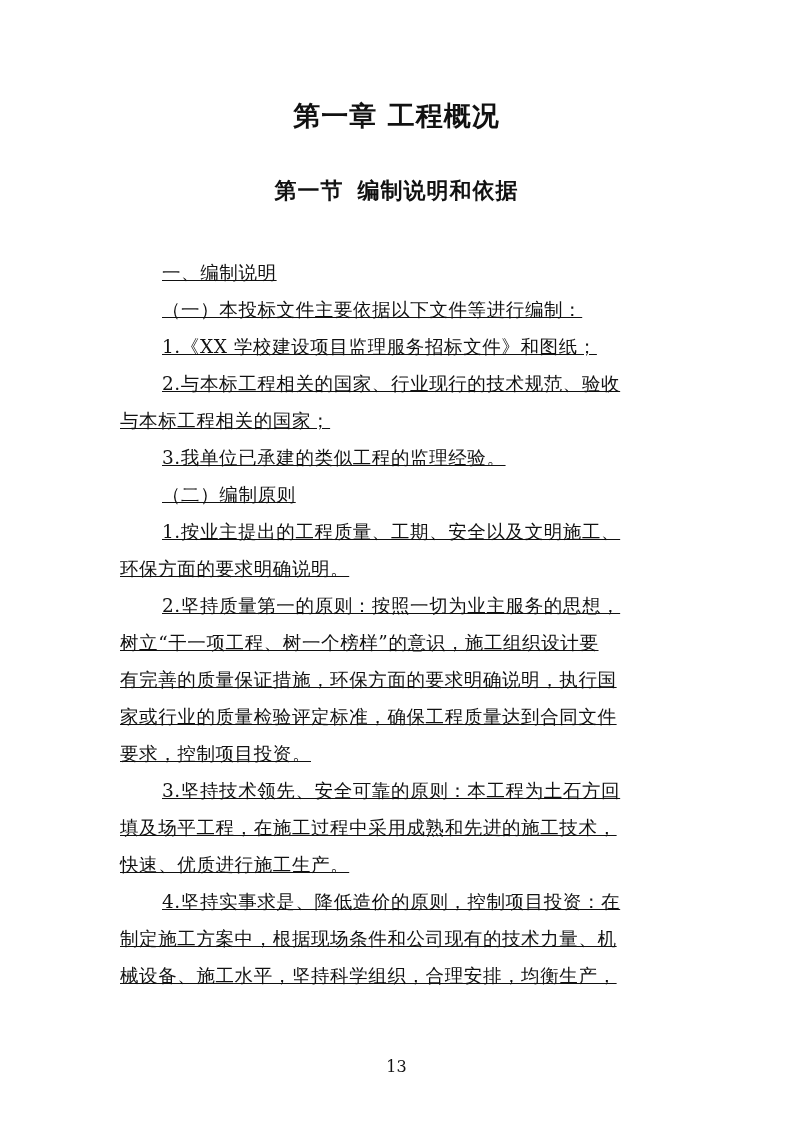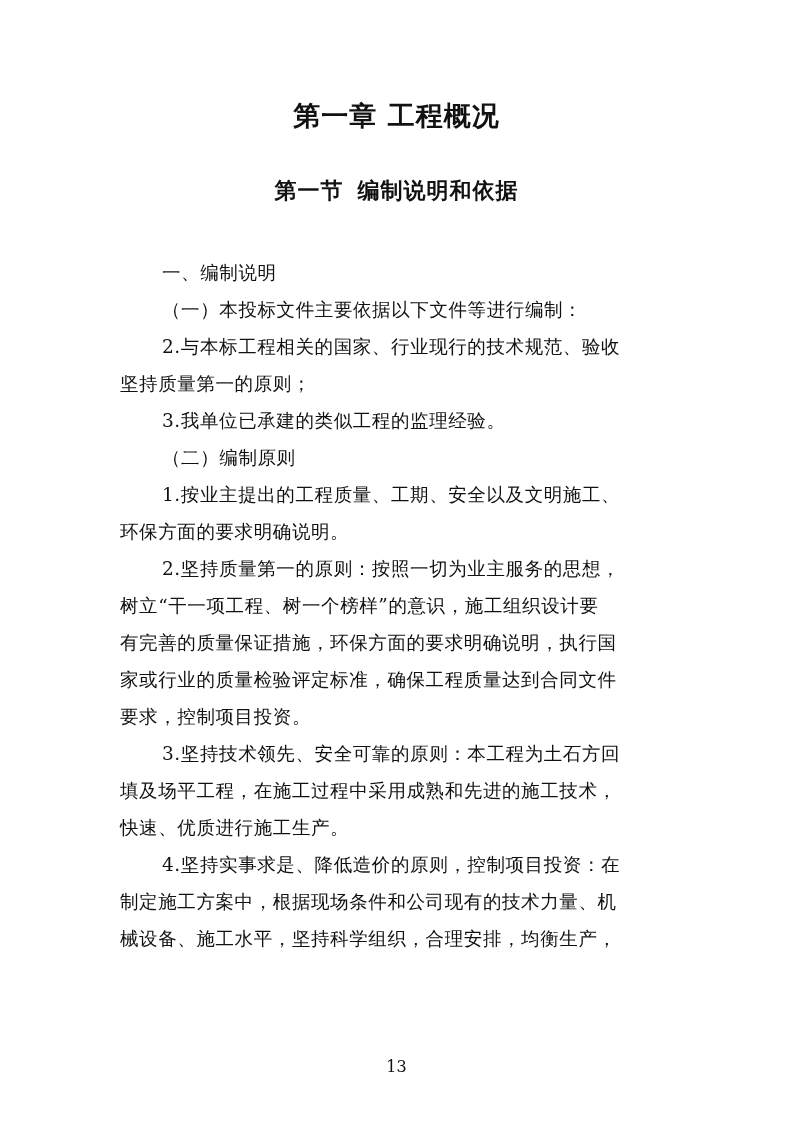--- a/index.html
+++ b/index.html
@@ -3,37 +3,38 @@
 <meta charset="utf-8">
 <style>
   html, body { margin: 0; padding: 0; background: #ffffff; }
   body { width: 793px; height: 1122px; position: relative; overflow: hidden;
          font-family: "DejaVu Serif", "Liberation Serif", serif; color: #111; }
   .page { position: absolute; left: 0; top: 0; width: 793px; height: 1122px; }
   .chapter-title { position: absolute; left: 0; width: 793px; top: 98px; text-align: center;
          font-family: "DejaVu Sans", sans-serif; font-weight: bold; font-size: 27px; letter-spacing: 1px; }
   .section-title { position: absolute; left: 0; width: 793px; top: 176px; text-align: center;
          font-family: Liberation Mono, monospace; font-weight: bold; font-size: 22px; letter-spacing: 1px; }
-  .body { position: absolute; left: 120px; width: 553px; top: 254px; }
+  .body { position: absolute; left: 120px; width: 553px; top: 254px; text-decoration: underline; }
   .line { height: 37px; line-height: 37px; font-size: 18.5px; white-space: nowrap; letter-spacing: 0.6px; }
   .ind { padding-left: 42px; }
   .page-number { position: absolute; left: 0; width: 793px; top: 1033px; text-align: center; font-size: 16px; margin-top: 24px; }
 </style>
 </head>
 <body>
 
 <div class="page">
   <div class="chapter-title">第一章  工程概况</div>
   <div class="section-title">第一节  编制说明和依据</div>
 
   <div class="body">
     <div class="line ind">一、编制说明</div>
     <div class="line ind">（一）本投标文件主要依据以下文件等进行编制：</div>
+    <div class="line ind">1.《XX 学校建设项目监理服务招标文件》和图纸；</div>
     <div class="line ind">2.与本标工程相关的国家、行业现行的技术规范、验收</div>
-    <div class="line">坚持质量第一的原则；</div>
+    <div class="line">与本标工程相关的国家；</div>
     <div class="line ind">3.我单位已承建的类似工程的监理经验。</div>
     <div class="line ind">（二）编制原则</div>
     <div class="line ind">1.按业主提出的工程质量、工期、安全以及文明施工、</div>
     <div class="line">环保方面的要求明确说明。</div>
     <div class="line ind">2.坚持质量第一的原则：按照一切为业主服务的思想，</div>
     <div class="line">树立“干一项工程、树一个榜样”的意识，施工组织设计要</div>
     <div class="line">有完善的质量保证措施，环保方面的要求明确说明，执行国</div>
     <div class="line">家或行业的质量检验评定标准，确保工程质量达到合同文件</div>
     <div class="line">要求，控制项目投资。</div>
     <div class="line ind">3.坚持技术领先、安全可靠的原则：本工程为土石方回</div>

